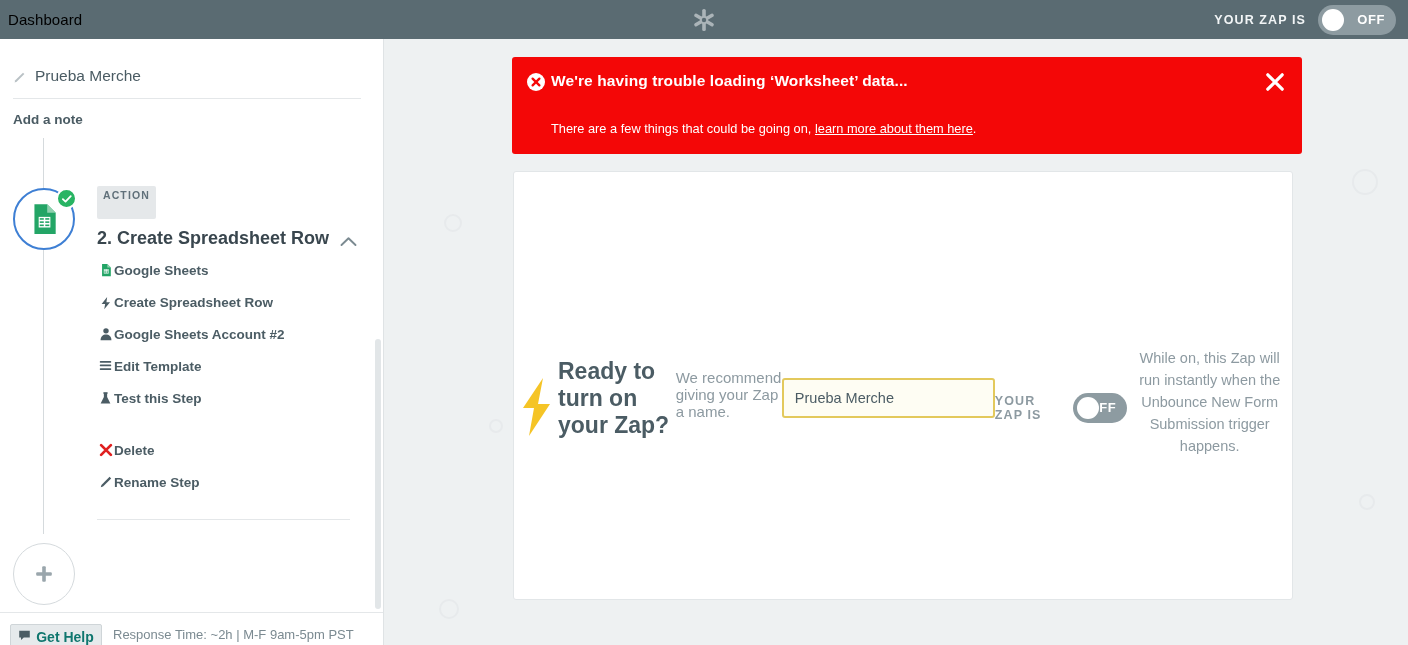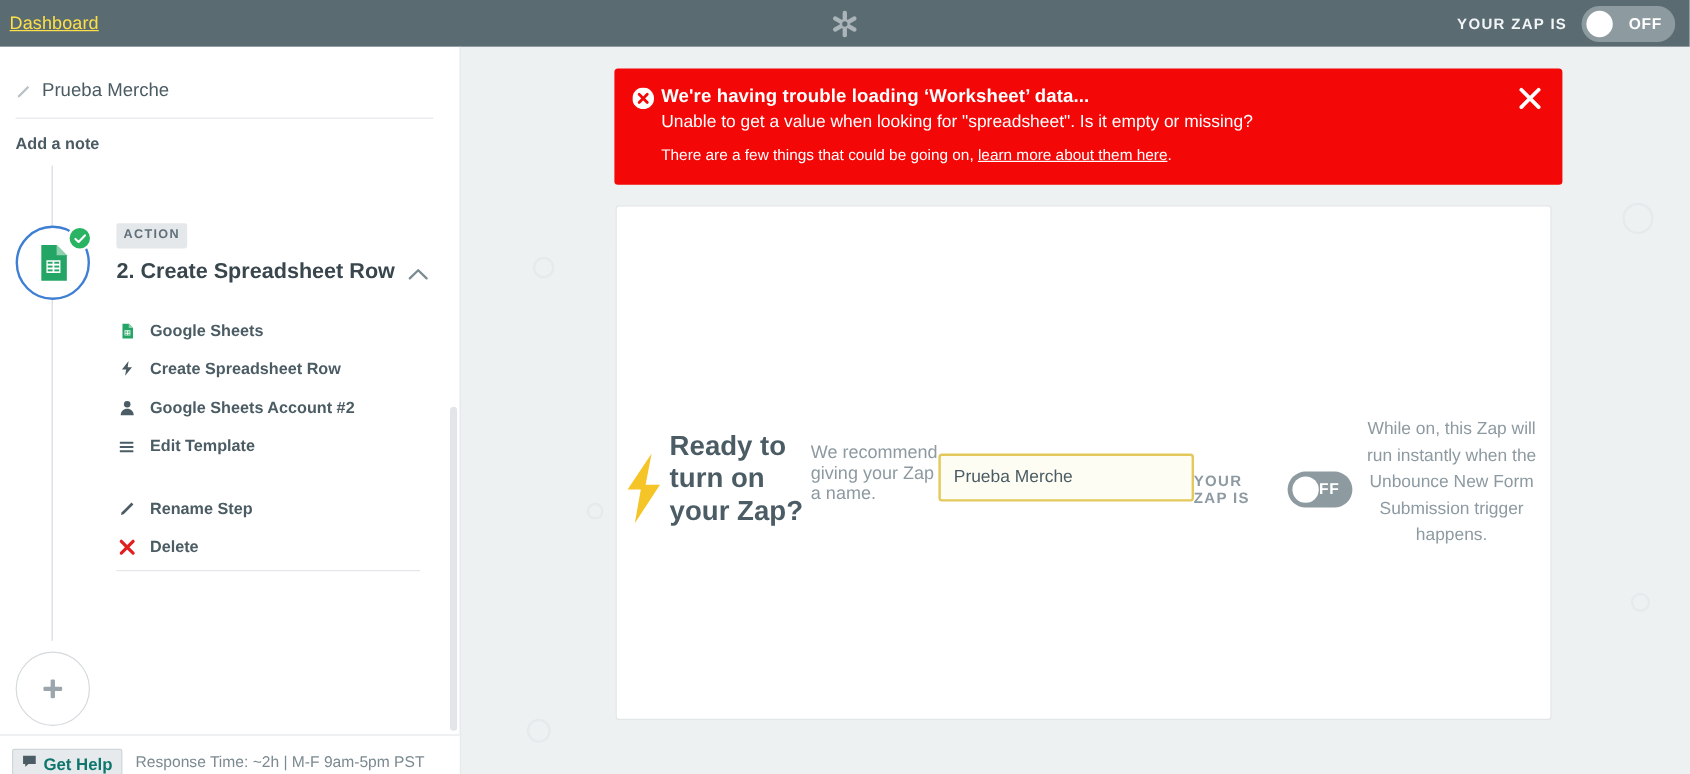--- a/index.html
+++ b/index.html
@@ -14,22 +14,21 @@
   .topbar {
     position: absolute; top: 0; left: 0;
     width: 1408px; height: 39px;
     background: #5a6b72;
     display: flex; align-items: center;
     color: #ffffff;
   }
   .dashboard-link {
     margin-left: 8px;
     font-size: 15px;
-    color: #fde047;
-    text-decoration: underline;
+    color: #000000;
     letter-spacing: .1px;
     cursor: pointer;
   }
   .topbar-logo {
     position: absolute; left: 50%; top: 50%;
     transform: translate(-50%, -50%);
     width: 24px; height: 24px;
     opacity: .75;
   }
   .topbar-right {
@@ -106,35 +105,35 @@
     border: 2px solid #ffffff;
     display: flex; align-items: center; justify-content: center;
   }
 
   .step-body { position: absolute; left: 97px; top: 146px; width: 270px; }
   .action-badge {
     display: inline-block;
     background: #e5e8ea; color: #60707a;
     font-size: 10.5px; font-weight: bold;
     letter-spacing: 1.1px;
-    padding: 3px 6px 6px 6px;
+    padding: 3px 6px 18px 6px;
     border-radius: 2px;
   }
   .step-head {
     display: flex; align-items: center; justify-content: space-between;
     margin-top: 9px;
   }
   .step-title {
     font-size: 18px; font-weight: bold; color: #39464e;
   }
   .chevron-up { width: 17px; height: 11px; margin-right: 10px; }
 
   .menu { margin-top: 14px; }
   .menu-item {
-    display: flex; align-items: flex-end; gap: 11px;
+    display: flex; align-items: flex-start; 
     height: 32px; cursor: pointer;
   }
   .menu-item .mi-icon {
     width: 17px; display: flex; justify-content: center; flex: none;
   }
   .menu-item .mi-label {
     font-size: 13.5px; font-weight: bold; color: #4b5c64;
   }
   .menu-gap { height: 20px; }
   .menu-divider {
@@ -390,39 +389,48 @@
             <g fill="#4b5c64">
               <rect x="1" y="2.5" width="14" height="2.1" rx="0.6"></rect>
               <rect x="1" y="6.9" width="14" height="2.1" rx="0.6"></rect>
               <rect x="1" y="11.3" width="14" height="2.1" rx="0.6"></rect>
             </g>
           </svg>
         </span>
         <span class="mi-label">Edit Template</span>
       </div>
 
+      <div class="menu-item">
+        <span class="mi-icon">
+          <svg viewBox="0 0 16 16" width="13" height="15">
+            <path d="M6 1 L10 1 L10 6 L14 14.2 L2 14.2 L6 6 Z" fill="#4b5c64"></path>
+            <rect x="5.2" y="0.4" width="5.6" height="1.6" rx="0.7" fill="#4b5c64"></rect>
+          </svg>
+        </span>
+        <span class="mi-label">Test this Step</span>
+      </div>
 
       <div class="menu-gap"></div>
+
+      <div class="menu-item">
+        <span class="mi-icon">
+          <svg viewBox="0 0 16 16" width="14" height="14">
+            <path d="M2.4 2.4 L13.6 13.6 M13.6 2.4 L2.4 13.6" stroke="#e02020" stroke-width="3.1" stroke-linecap="round"></path>
+          </svg>
+        </span>
+        <span class="mi-label">Delete</span>
+      </div>
 
       <div class="menu-item">
         <span class="mi-icon">
           <svg viewBox="0 0 16 16" width="14" height="14">
             <path d="M2 14 L4.6 13.2 L13.9 3.9 L12.1 2.1 L2.8 11.4 Z" fill="#4b5c64"></path>
           </svg>
         </span>
         <span class="mi-label">Rename Step</span>
-      </div>
-
-      <div class="menu-item">
-        <span class="mi-icon">
-          <svg viewBox="0 0 16 16" width="14" height="14">
-            <path d="M2.4 2.4 L13.6 13.6 M13.6 2.4 L2.4 13.6" stroke="#e02020" stroke-width="3.1" stroke-linecap="round"></path>
-          </svg>
-        </span>
-        <span class="mi-label">Delete</span>
       </div>
 
       <div class="menu-divider"></div>
     </div>
   </div>
 
   <div class="add-step">
     <span class="plus-glyph">
       <svg viewBox="0 0 20 20" width="20" height="20">
         <g fill="#9aa6ac">
@@ -457,21 +465,20 @@
   <div class="deco" style="left:975px;top:455px;width:16px;height:16px;"></div>
 
   <div class="error-banner">
     <span class="err-icon">
       <svg viewBox="0 0 18 18" width="18" height="18">
         <circle cx="9" cy="9" r="9" fill="#ffffff"></circle>
         <path d="M5.6 5.6 L12.4 12.4 M12.4 5.6 L5.6 12.4" stroke="#f40707" stroke-width="2.3" stroke-linecap="round"></path>
       </svg>
     </span>
     <div class="err-title">We're having trouble loading ‘Worksheet’ data...</div>
-    <div class="err-sub">Unable to get a value when looking for "spreadsheet". Is it empty or missing?</div>
     <div class="err-foot"><span>There are a few things that could be going on, </span><a>learn more about them here</a><span>.</span></div>
     <span class="err-close">
       <svg viewBox="0 0 22 22" width="22" height="22">
         <path d="M3.8 3.8 L18.2 18.2 M18.2 3.8 L3.8 18.2" stroke="#ffffff" stroke-width="3.2" stroke-linecap="round"></path>
       </svg>
     </span>
   </div>
 
   <div class="card">
     <span class="bolt">

